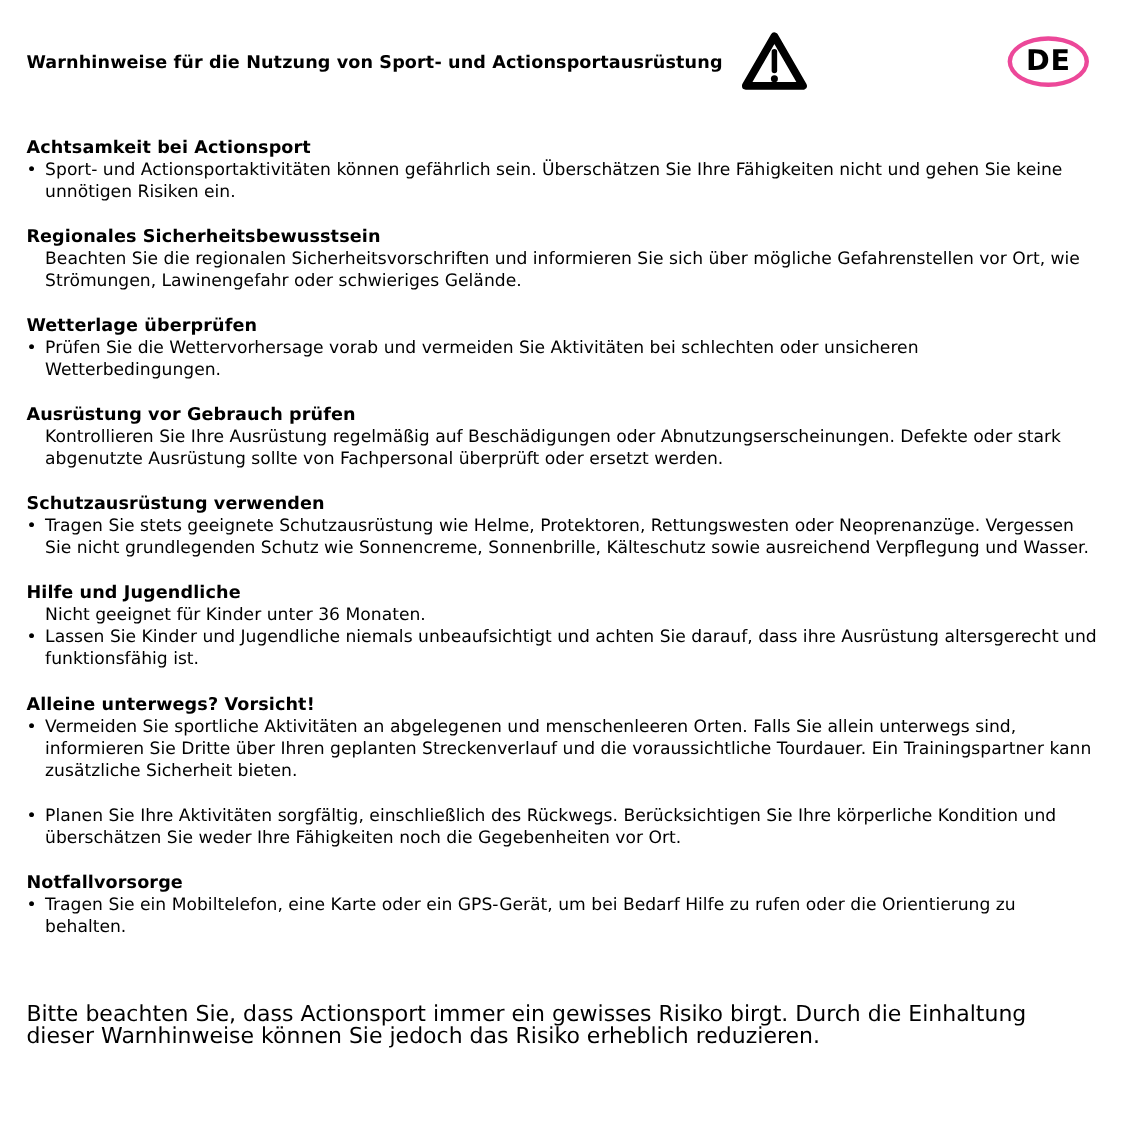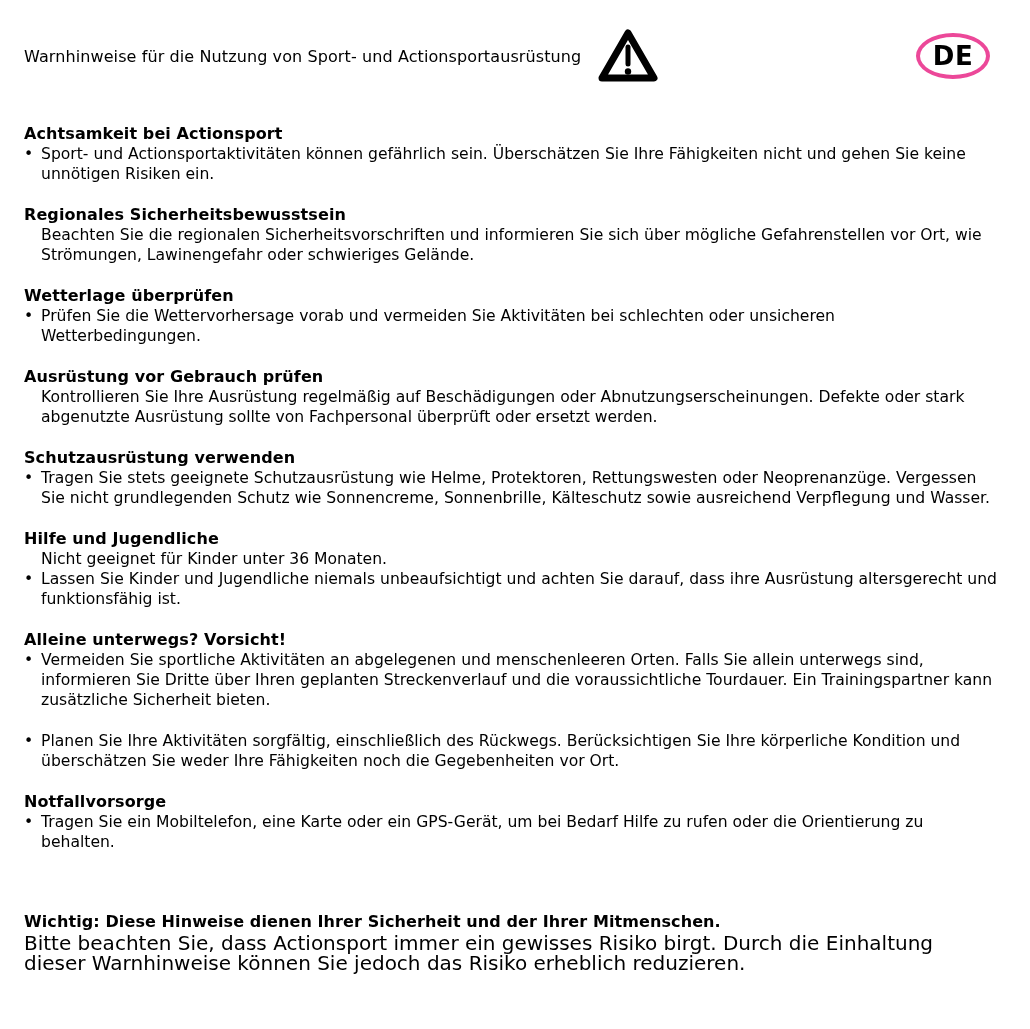--- a/index.html
+++ b/index.html
@@ -4,21 +4,21 @@
 <style>
   * { box-sizing: border-box; margin: 0; padding: 0; }
   html, body { width: 1030px; height: 1029px; background: #ffffff; }
   body {
     font-family: "DejaVu Sans", "Liberation Sans", sans-serif;
     color: #000000;
     overflow: hidden;
   }
   .page { width: 1030px; height: 1029px; padding: 26px 30px 0 24px; }
   .header { display: flex; align-items: center; height: 60px; }
-  .title { font-size: 16px; font-weight: normal; letter-spacing: 0.1px; }
+  .title { font-size: 16px; font-weight: bold; letter-spacing: 0.1px; }
   .warn-tri { margin-left: 16px; flex: none; }
   .lang-badge {
     margin-left: auto; margin-right: 10px; flex: none;
     width: 74px; height: 46px; border: 4px solid #ec4899; border-radius: 50%;
     display: flex; align-items: center; justify-content: center;
     font-size: 26px; font-weight: bold; letter-spacing: 0.5px;
   }
   .sections { margin-top: 38px; }
   .section { margin-bottom: 21px; }
   .section-heading { font-size: 16px; font-weight: bold; line-height: 20px; letter-spacing: 0.1px; }
@@ -139,17 +139,16 @@
     <div>
   <div class="item">
     <span class="bullet">•</span>
     <span class="item-text">Tragen Sie ein Mobiltelefon, eine Karte oder ein GPS-Gerät, um bei Bedarf Hilfe zu rufen oder die Orientierung zu behalten.</span>
   </div>
 </div>
   </div>
 </div>
 
   <div class="footer">
-    <div class="footer-heading">Wichtig: Diese Hinweise dienen Ihrer Sicherheit und der Ihrer Mitmenschen.</div>
     <div class="footer-text">Bitte beachten Sie, dass Actionsport immer ein gewisses Risiko birgt. Durch die Einhaltung dieser Warnhinweise können Sie jedoch das Risiko erheblich reduzieren.</div>
   </div>
 
 </div>
 
 </body></html>

